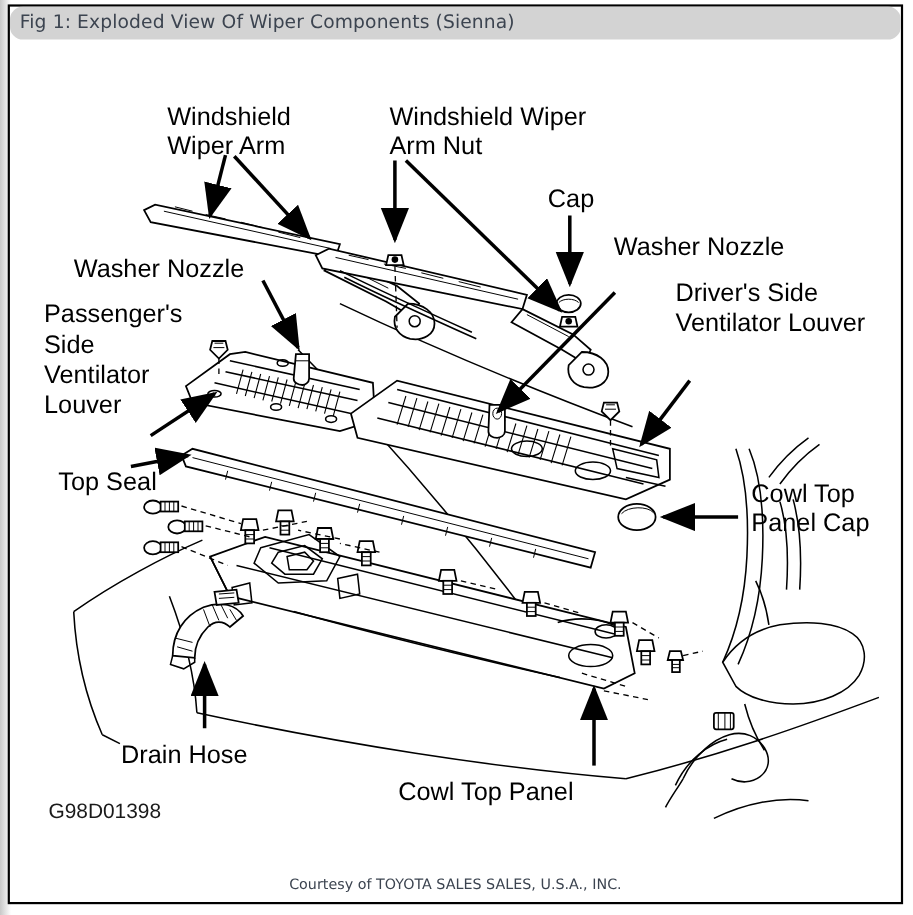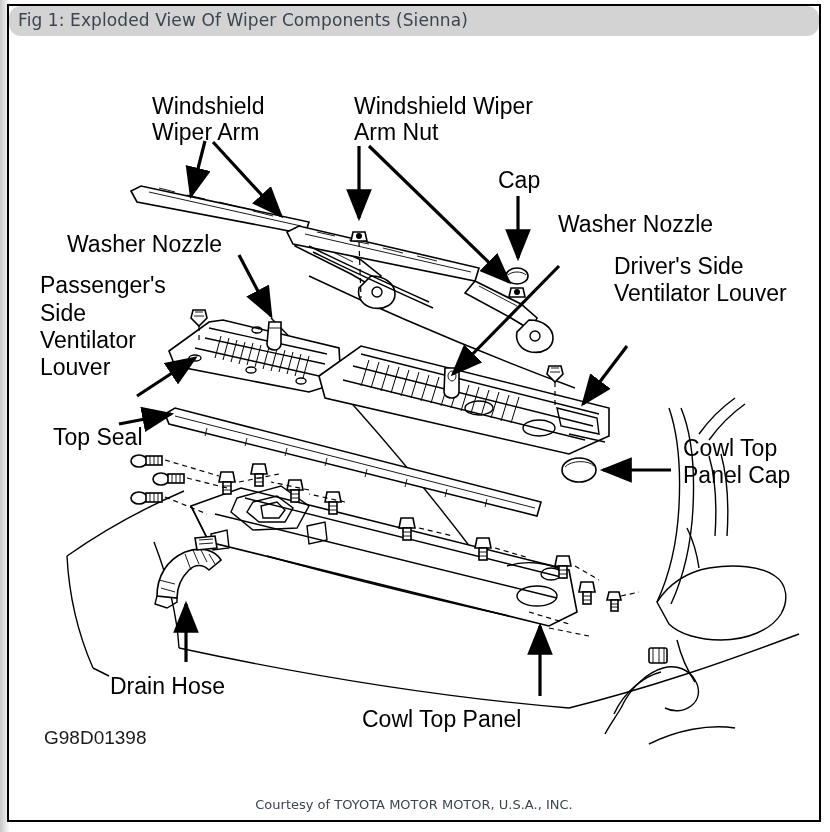--- a/index.html
+++ b/index.html
@@ -392,17 +392,17 @@
 
           <text class="lbl" x="353" y="691">Cowl Top Panel</text>
 
           <text class="lbl-code" x="35" y="708">G98D01398</text>
         </g>
 
       </svg>
     </div>
 
     <div id="footer">
-      <span>Courtesy of TOYOTA MOTOR MOTOR, U.S.A., INC.</span>
+      <span>Courtesy of TOYOTA SALES SALES, U.S.A., INC.</span>
     </div>
 
   </div>
 </div>
 
 </body></html>

